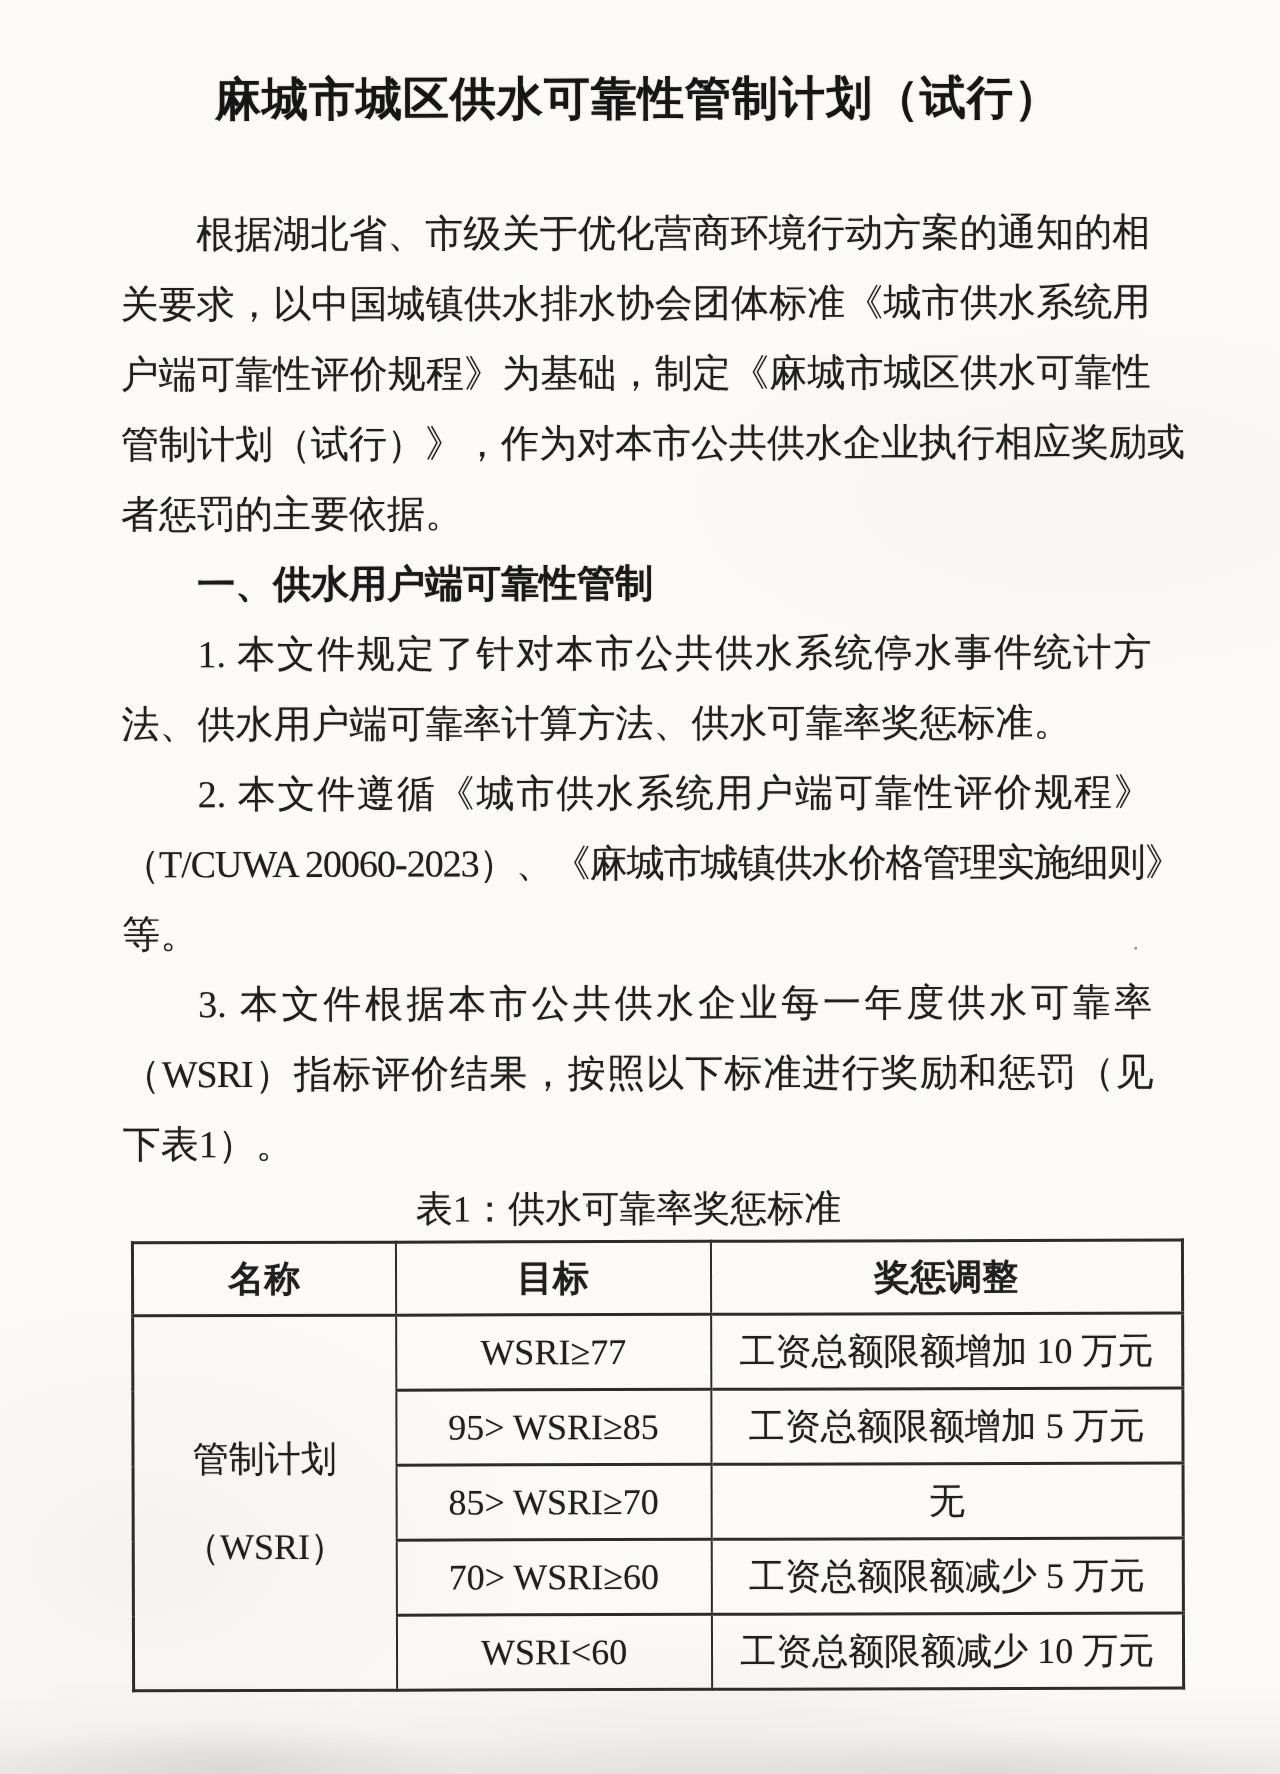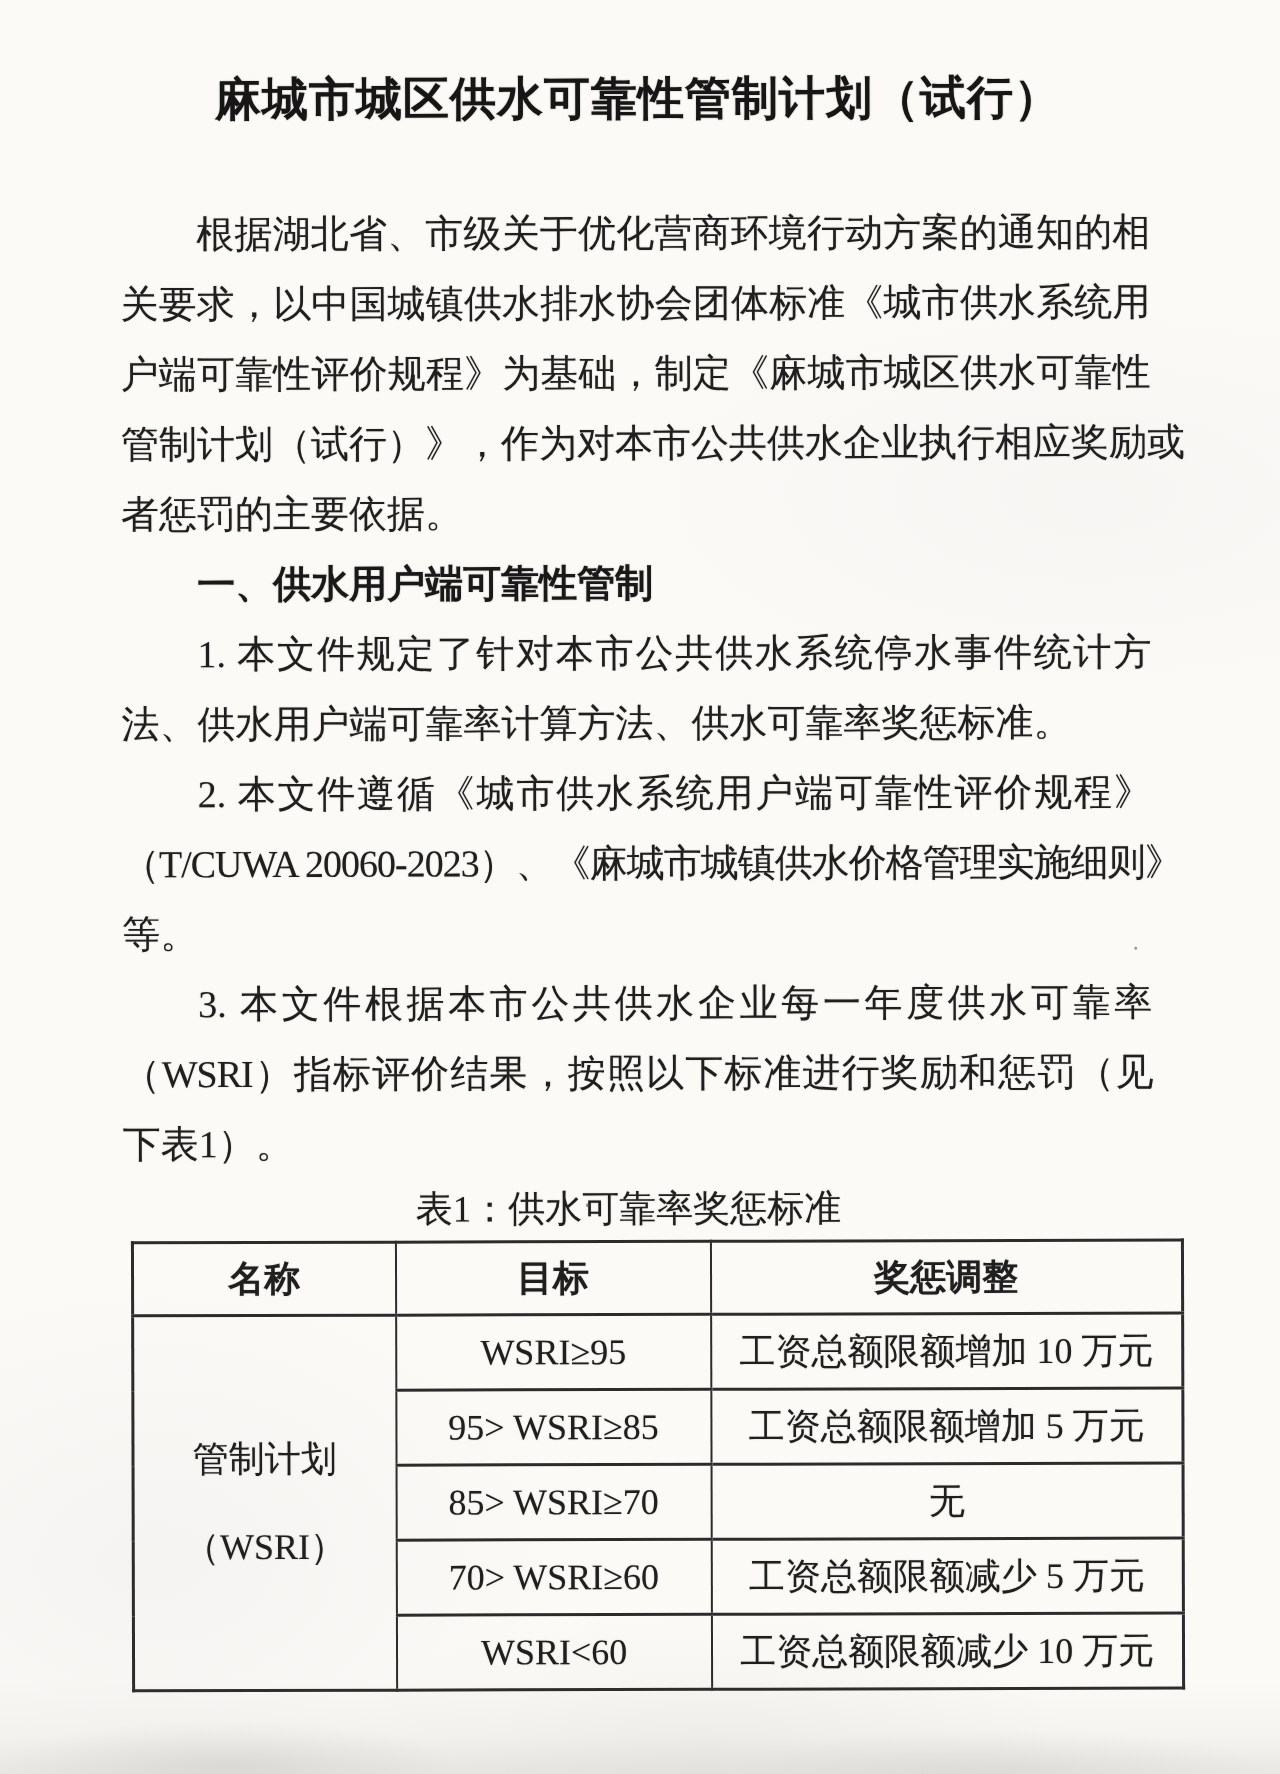--- a/index.html
+++ b/index.html
@@ -165,21 +165,21 @@
             <th>目标</th>
             <th>奖惩调整</th>
           </tr>
         </thead>
         <tbody>
           <tr>
             <td class="name-cell" rowspan="5">
               <div>管制计划</div>
               <div>（WSRI）</div>
             </td>
-            <td>WSRI≥95</td>
+            <td>WSRI≥77</td>
             <td>工资总额限额增加 10 万元</td>
           </tr>
           <tr>
             <td>95&gt; WSRI≥85</td>
             <td>工资总额限额增加 5 万元</td>
           </tr>
           <tr>
             <td>85&gt; WSRI≥70</td>
             <td>无</td>
           </tr>

